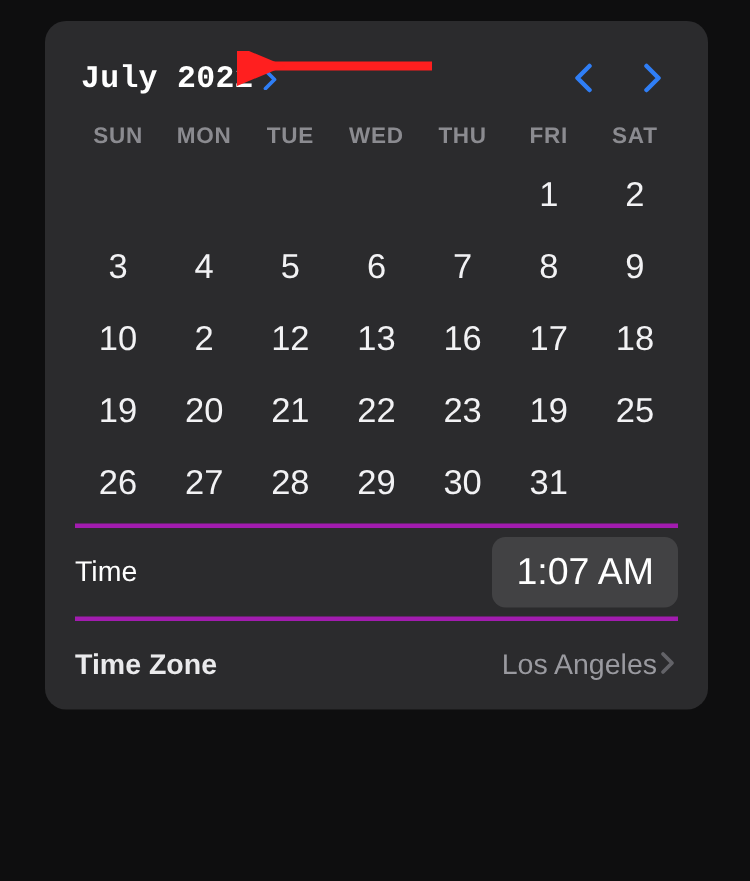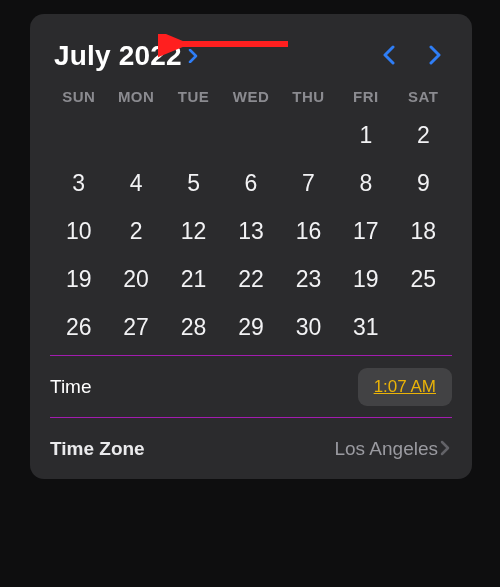--- a/index.html
+++ b/index.html
@@ -27,24 +27,25 @@
       justify-content: space-between;
       padding: 0 4px 16px 4px;
     }
     .header-left {
       display: flex;
       align-items: center;
       gap: 6px;
       cursor: pointer;
     }
     .month-label {
-      font-size: 28px;
+      font-size: 21px;
       font-weight: 700;
       letter-spacing: 0.2px;
       color: #fff;
+      font-family: Liberation Mono, monospace;
     }
     .chev-small {
       color: #2f7ef6;
       font-size: 18px;
       font-weight: 700;
       line-height: 1;
       position: relative;
       top: 1px;
     }
     .nav {
@@ -102,46 +103,45 @@
       position: relative;
       z-index: 1;
       font-weight: 600;
       color: #fff;
     }
     .time-row, .tz-row {
       display: flex;
       align-items: center;
       justify-content: space-between;
       height: 62px;
-      border-top: 1px solid #a21caf;
+      border-top: 3px solid #a21caf;
       margin-top: 4px;
     }
     .tz-row {
        margin-top: 0;
        padding-right: 2px;
     }
     .time-row { margin-top: 6px; }
     .row-label {
       font-size: 19px;
       font-weight: 500;
       color: #fff;
     }
     .tz-row .row-label {
        font-weight: 700;
        color: #eaeaec;
     }
     .time-chip {
       background: #424244;
       border-radius: 9px;
       padding: 9px 16px;
-      font-size: 17px;
+      font-size: 25px;
       font-weight: 400;
-      color: #eab308;
-      cursor: pointer;
-      text-decoration: underline;
+      color: #ffffff;
+      cursor: pointer;
     }
     .tz-right {
       display: flex;
       align-items: center;
       gap: 2px;
       cursor: pointer;
     }
     .tz-value {
       font-size: 19px;
       font-weight: 400;

